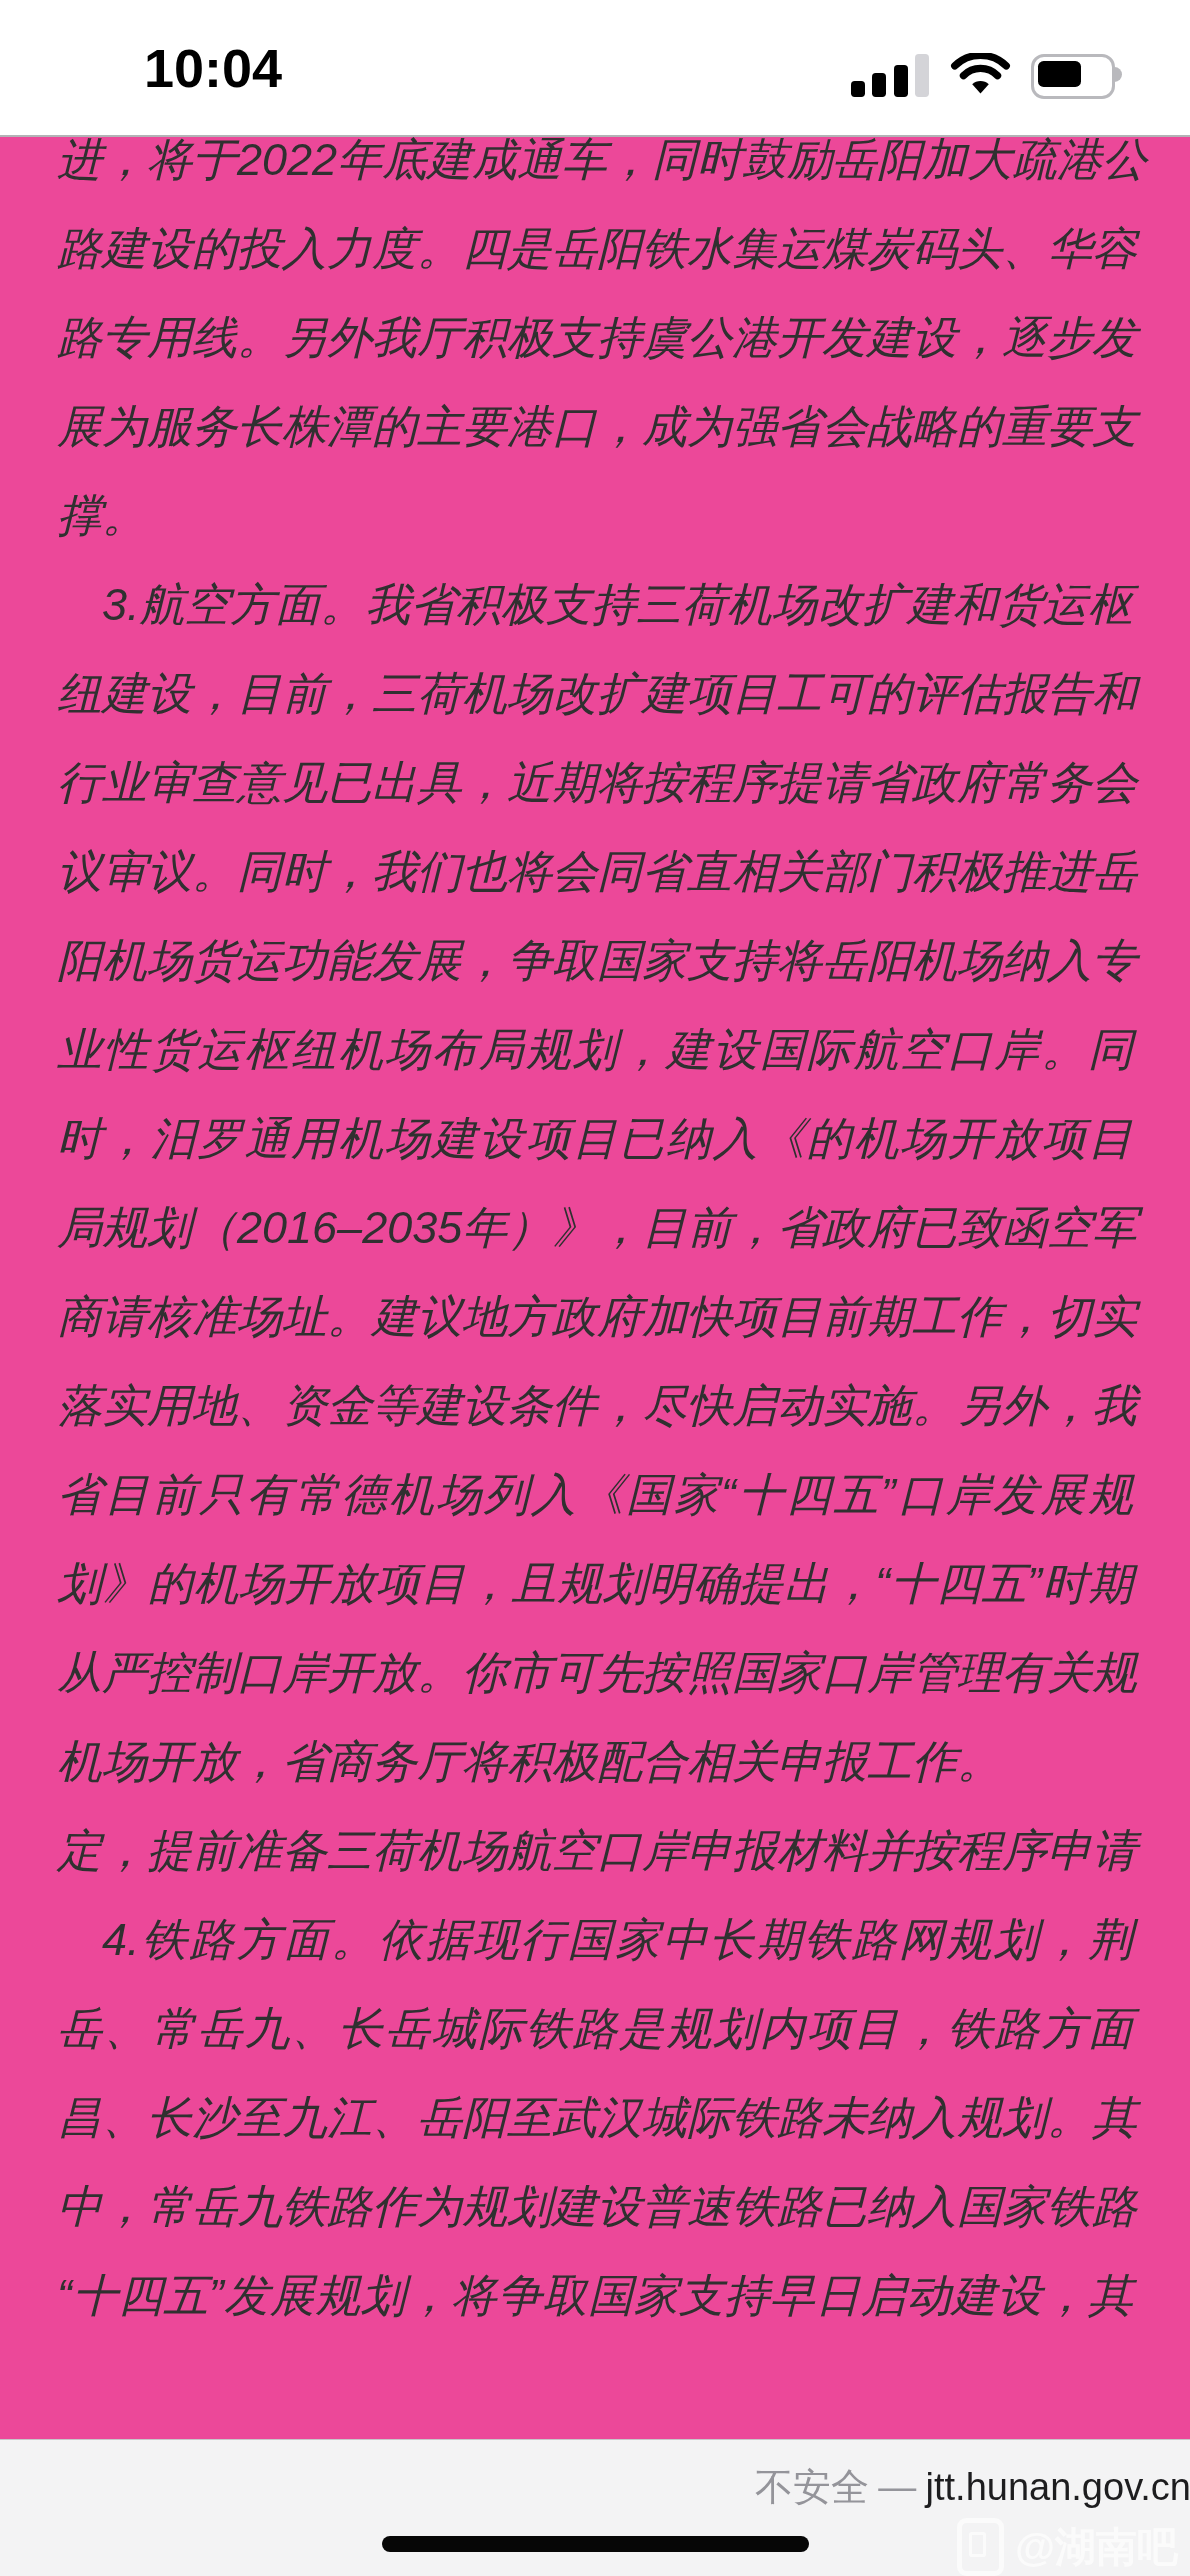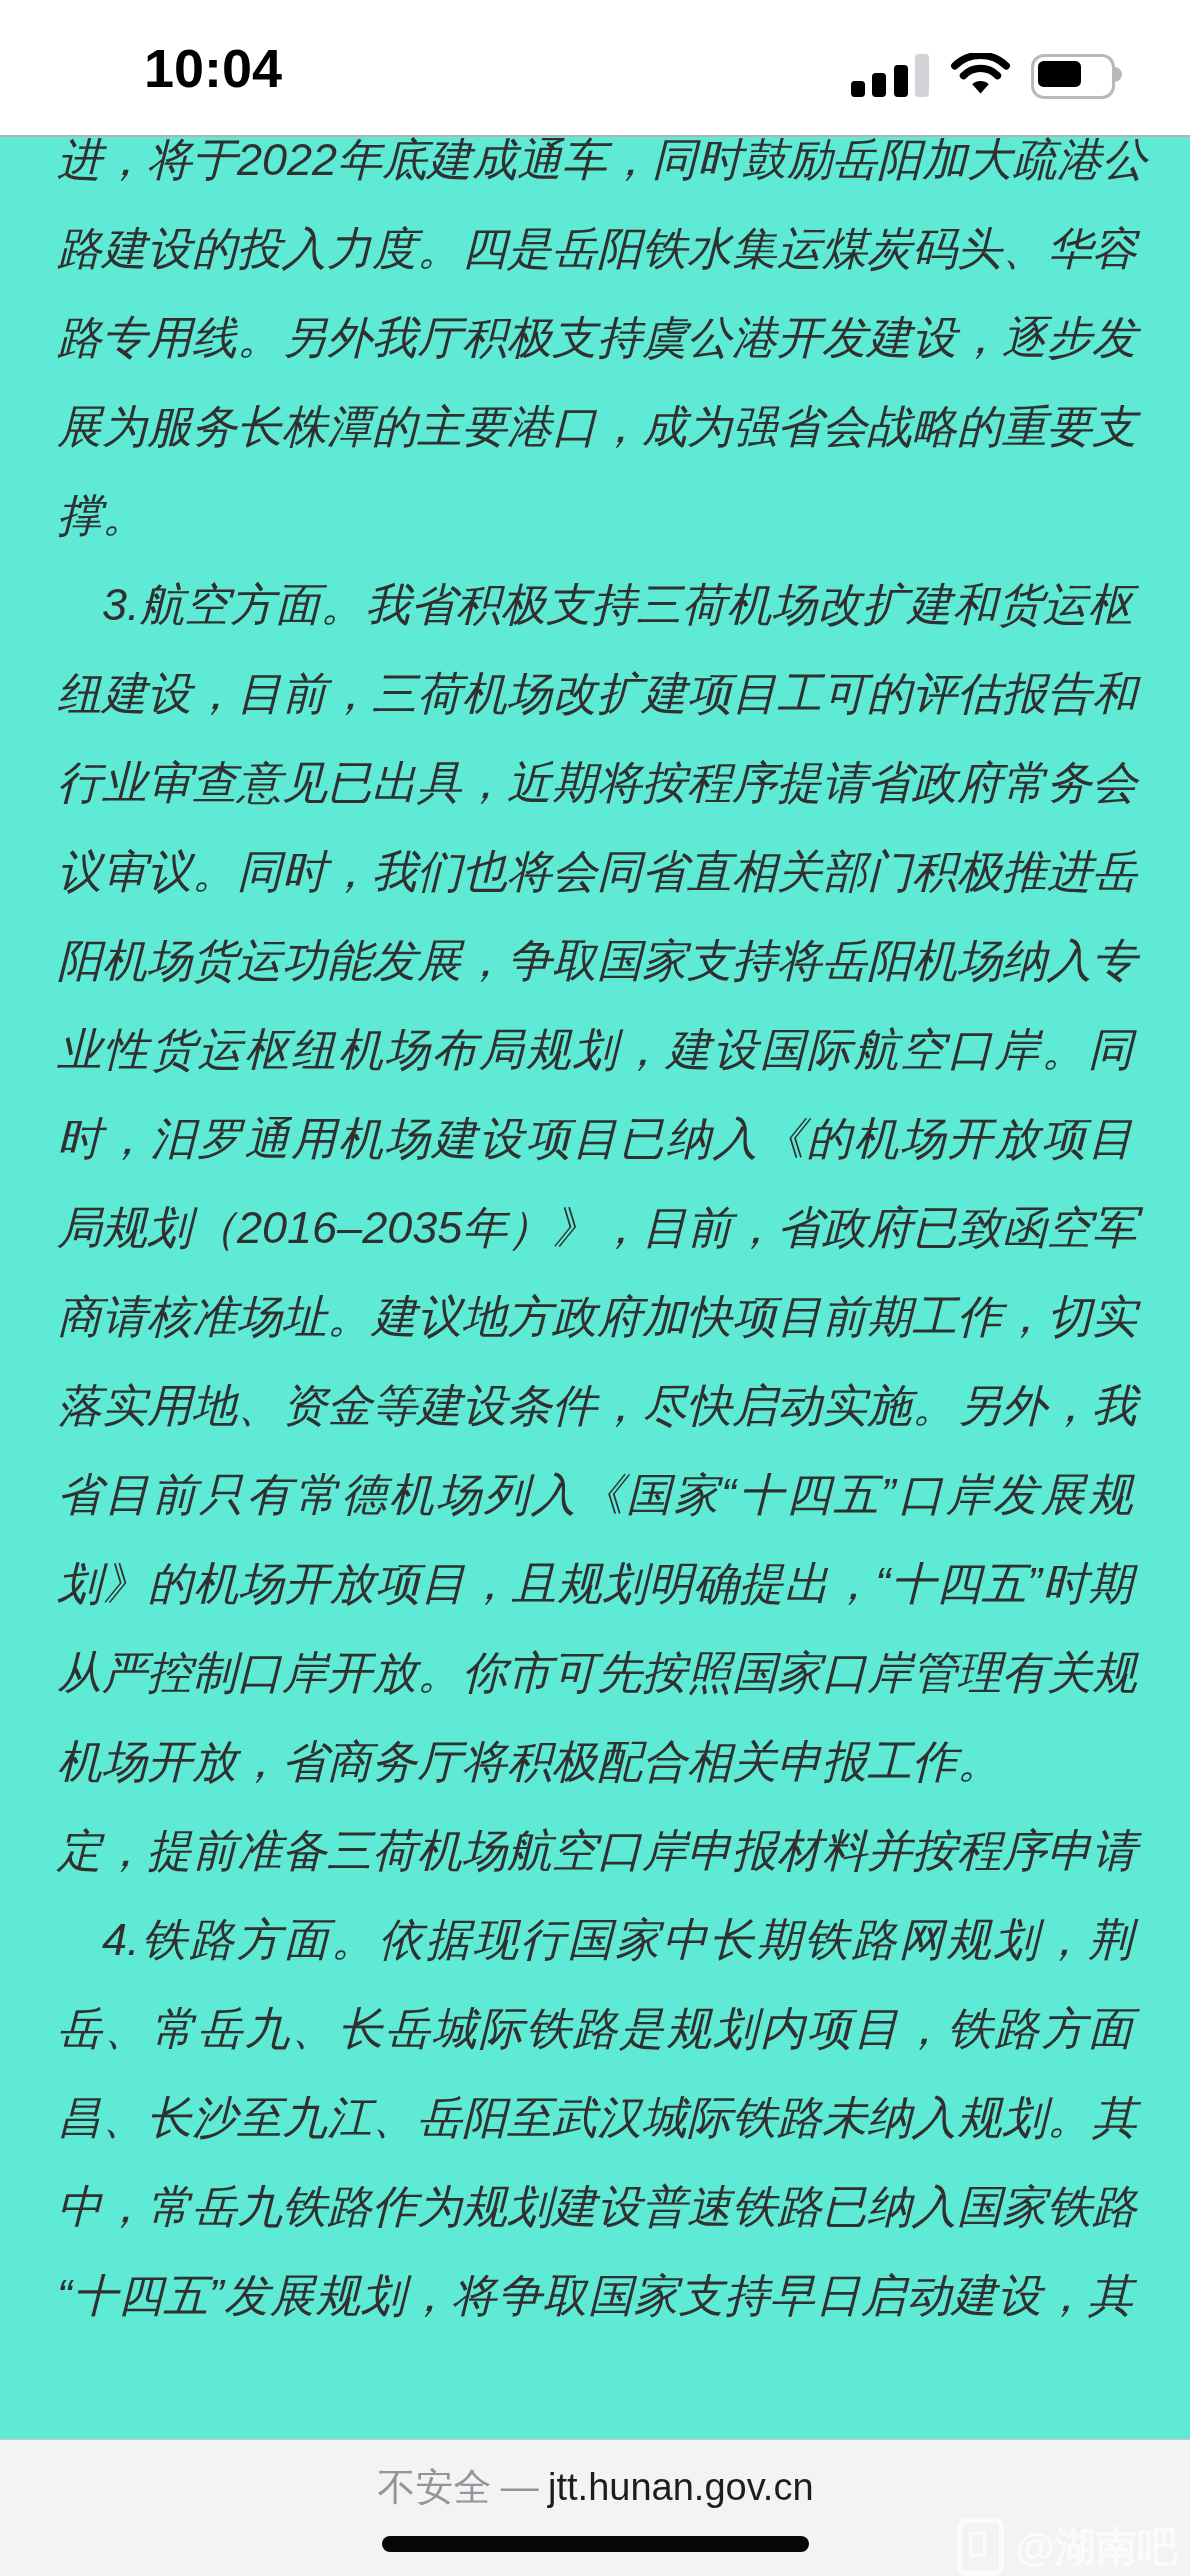--- a/index.html
+++ b/index.html
@@ -1,17 +1,17 @@
 <!DOCTYPE html>
 <html style="font-size:15px"><head>
 <meta charset="utf-8">
 <style>
   html,body{margin:0;padding:0;background:#e9e9e9;}
   .screen{
-    position:relative;width:1191px;height:2576px;background:#5eead4;
+    position:relative;width:1191px;height:2576px;background:#ec4899;
     font-family:"Liberation Sans","DejaVu Sans",sans-serif;overflow:hidden;
   }
   
   .status-bar{position:absolute;top:0;left:0;width:1191px;height:135px;background:#ffffff;z-index:5;}
   .status-time{
     position:absolute;left:111px;top:37px;width:204px;text-align:center;
     font-size:54px;font-weight:600;color:#000;letter-spacing:0px;
   }
   .status-right{position:absolute;right:67px;top:41px;height:56px;display:flex;align-items:flex-end;gap:20.4px;}
   .cell-bars{display:flex;align-items:flex-end;gap:7.4px;height:43px;}
@@ -41,21 +41,21 @@
     text-justify:inter-character;white-space:nowrap;font-style:italic;
   }
   .t-line.end{text-align-last:left;}
   .t-line.indent{padding-left:45px;box-sizing:border-box;}
   
   .bottom-bar{
     position:absolute;left:0;top:2439px;width:1191px;height:137px;
     background:#f3f3f4;border-top:1.9px solid #c8c8ca;z-index:10;
   }
   .address-bar{
-    position:absolute;top:22px;left:0;width:100%;text-align:center;
+    position:absolute;top:22px;left:0;width:100%;text-align:right;
     font-size:38px;color:#1d1d1f;
   }
   .address-bar .secure{color:#94949a;}
   .address-bar .sep{color:#94949a;padding:0 9.3px;}
   .home-indicator{
     position:absolute;left:382px;top:96px;width:427px;height:16px;border-radius:9.3px;background:#060606;
   }
   .watermark{
     position:absolute;right:13px;top:78px;display:flex;align-items:center;gap:11px;
     color:#fbfbfb;font-size:41px;font-weight:700;z-index:11;

